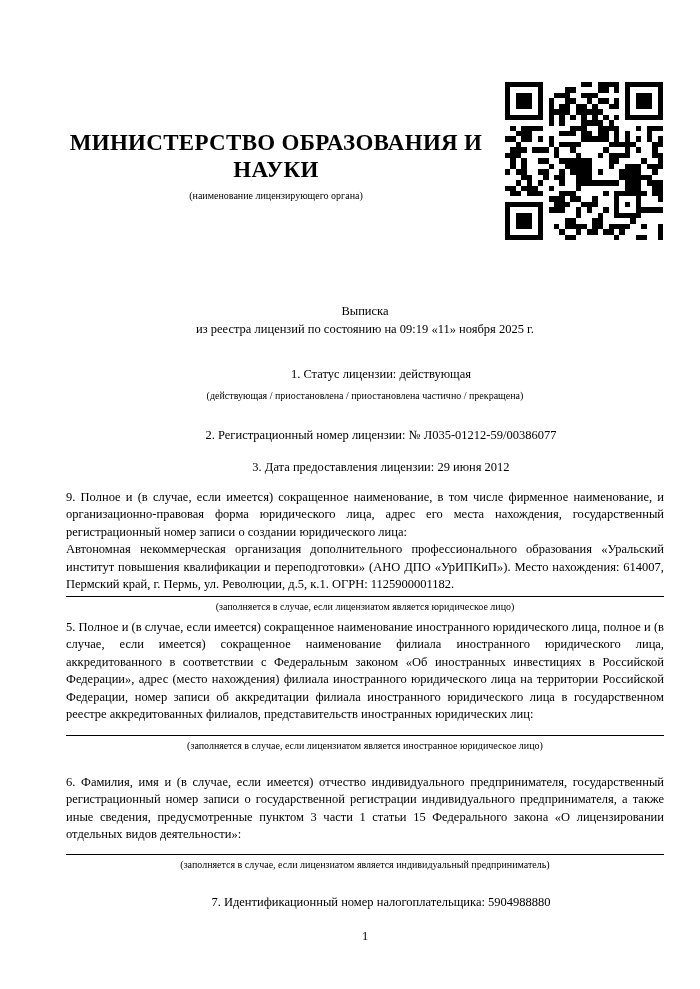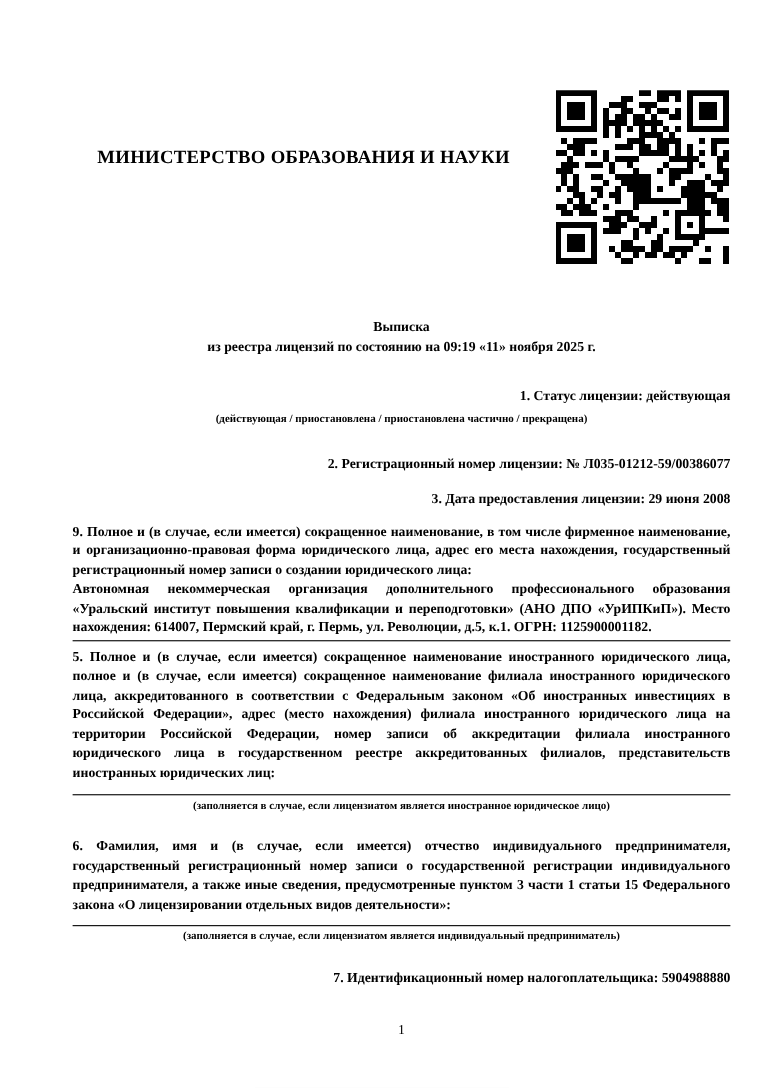--- a/index.html
+++ b/index.html
@@ -11,36 +11,36 @@
     background:#ffffff;
     color:#000000;
     font-family:"Liberation Serif", serif;
     overflow:hidden;
   }
   .ministry {
     position:absolute; left:64px; top:129px; width:424px;
     text-align:center;
   }
   .ministry-name {
-    font-weight:700; font-size:17px; line-height:27px; letter-spacing:0.3px;
+    font-weight:700; font-size:23px; line-height:27px; letter-spacing:0.3px;
   }
   .caption {
     font-size:10px; line-height:13px; text-align:center; color:#000;
   }
   .ministry .caption { margin-top:6px; }
   .qr {
     position:absolute; left:505px; top:82px; width:158px; height:158px;
   }
   .qr svg { display:block; }
   .content {
-    position:absolute; left:66px; top:289px; width:598px;
-    font-size:12.5px; line-height:17.5px;font-weight:bold;
+    position:absolute; left:66px; top:303px; width:598px;
+    font-size:12.5px; line-height:17.5px;
   }
   .doc-title { text-align:center; }
-  .item { text-align:right;margin-left:32px; }
+  .item { text-align:center;margin-left:32px; }
   .just { text-align:justify; }
   .rule { border-top:1.5px solid #000; width:100%; }
   .mt3  { margin-top:5px; }
   .mt12 { margin-top:12px; }
   .mt15 { margin-top:15px; }
   .mt21 { margin-top:6px; }
   .mt22 { margin-top:22px; }
   .mt23 { margin-top:23px; }
   .mt25 { margin-top:25px; }
   .mt28 { margin-top:28px; }
@@ -55,20 +55,21 @@
 </style>
 </head>
 <body>
 
 <div class="page">
 
   <div class="ministry">
     <div class="ministry-name">
       <span>МИНИСТЕРСТВО ОБРАЗОВАНИЯ И НАУКИ</span><br>
     </div>
+    <div class="caption">(наименование лицензирующего органа)</div>
   </div>
 
   <div class="qr">
       <svg viewBox="0 0 29 29" width="158" height="158" shape-rendering="crispEdges" fill="#000000">
         <rect x="0" y="0" width="1" height="1"></rect>
         <rect x="1" y="0" width="1" height="1"></rect>
         <rect x="2" y="0" width="1" height="1"></rect>
         <rect x="3" y="0" width="1" height="1"></rect>
         <rect x="4" y="0" width="1" height="1"></rect>
         <rect x="5" y="0" width="1" height="1"></rect>
@@ -485,26 +486,27 @@
     <div class="doc-title">
       <div>Выписка</div>
       <div>из реестра лицензий по состоянию на 09:19 «11» ноября 2025 г.</div>
     </div>
 
     <div class="item mt28">1. Статус лицензии: действующая</div>
     <div class="caption mt3">(действующая / приостановлена / приостановлена частично / прекращена)</div>
 
     <div class="item mt25">2. Регистрационный номер лицензии: № Л035-01212-59/00386077</div>
 
-    <div class="item mt15">3. Дата предоставления лицензии: 29 июня 2008</div>
+    <div class="item mt15">3. Дата предоставления лицензии: 29 июня 2012</div>
 
     <div class="mt12">
       <div class="just">9. Полное и (в случае, если имеется) сокращенное наименование, в том числе фирменное наименование, и организационно-правовая форма юридического лица, адрес его места нахождения, государственный регистрационный номер записи о создании юридического лица:</div>
       <div class="just">Автономная некоммерческая организация дополнительного профессионального образования «Уральский институт повышения квалификации и переподготовки» (АНО ДПО «УрИПКиП»). Место нахождения: 614007, Пермский край, г. Пермь, ул. Революции, д.5, к.1. ОГРН: 1125900001182.</div>
       <div class="rule rule-tight"></div>
+      <div class="caption cap-after-rule">(заполняется в случае, если лицензиатом является юридическое лицо)</div>
     </div>
 
     <div class="mt21">
       <div class="just">5. Полное и (в случае, если имеется) сокращенное наименование иностранного юридического лица, полное и (в случае, если имеется) сокращенное наименование филиала иностранного юридического лица, аккредитованного в соответствии с Федеральным законом «Об иностранных инвестициях в Российской Федерации», адрес (место нахождения) филиала иностранного юридического лица на территории Российской Федерации, номер записи об аккредитации филиала иностранного юридического лица в государственном реестре аккредитованных филиалов, представительств иностранных юридических лиц:</div>
       <div class="just"></div>
       <div class="rule rule-gap11"></div>
       <div class="caption cap-after-rule">(заполняется в случае, если лицензиатом является иностранное юридическое лицо)</div>
     </div>
 
     <div class="mt22">

